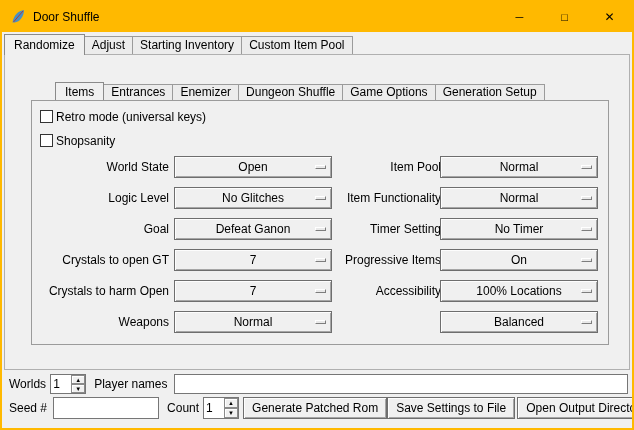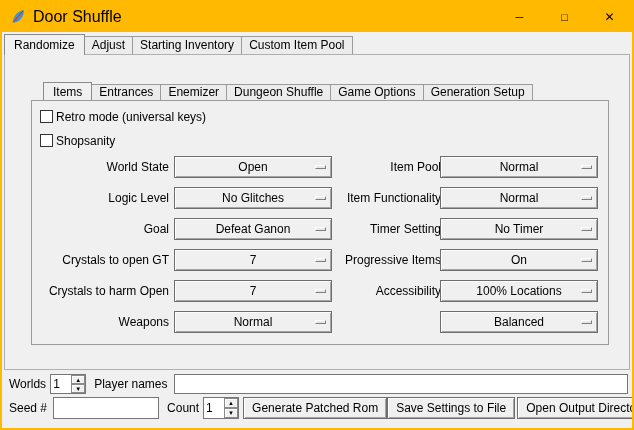--- a/index.html
+++ b/index.html
@@ -7,36 +7,36 @@
   body { font-family:"Liberation Sans", sans-serif; font-size:12px; color:#000; }
 
   .window{
     position:relative; width:634px; height:430px;
     border:2px solid #ffb900; background:#f0f0f0; overflow:hidden;
   }
 
   
   .titlebar{ height:30px; background:#ffb900; display:flex; align-items:center; }
   .app-icon{ width:16px; height:16px; margin-left:8px; flex:0 0 auto; }
-  .title-text{ margin-left:7px; font-size:16px; }
+  .title-text{ margin-left:7px; font-size:12px; }
   .win-btns{ margin-left:auto; display:flex; height:100%; }
   .win-btn{ width:45px; height:100%; display:flex; align-items:center; justify-content:center;
             font-size:11px; cursor:default; }
   .win-btn.close{ font-size:12px; }
 
   .body{ position:absolute; top:30px; left:0; right:0; bottom:0; background:#f0f0f0; }
 
   
   .tabs{ position:absolute; display:flex; align-items:flex-end; z-index:2; }
   .tab{ height:18px; line-height:17px; padding:0 7px; background:#ececec;
         border:1px solid #9b9b9b; border-bottom:none; margin-right:-1px; white-space:nowrap; }
   .tab.selected{ height:21px; line-height:20px; background:#f0f0f0; border-color:#8a8a8a;
         margin-bottom:-1px; position:relative; z-index:3; padding:0 9px; }
   .outer-tabs{ left:2px; top:0; height:22px; }
-  .inner-tabs{ left:26px; top:25px; height:20px;padding-left:12px; }
+  .inner-tabs{ left:38px; top:25px; height:20px;padding-left:12px; }
   .inner-tabs .tab{ height:16px; line-height:15px; }
   .inner-tabs .tab.selected{ height:19px; line-height:18px; }
 
   .pane{ position:absolute; background:#f0f0f0; border:1px solid #9b9b9b; z-index:1; }
   .outer-pane{ left:2px; top:22px; width:626px; height:316px; border-color:#b0b0b0; }
   .inner-pane{ left:26px; top:45px; width:578px; height:245px; z-index:2; }
 
   
   .cb-row{ position:absolute; left:8px; height:17px; display:flex; align-items:center; gap:3px; }
   .cb-row.c0{ top:7px; } .cb-row.c1{ top:31px; }

